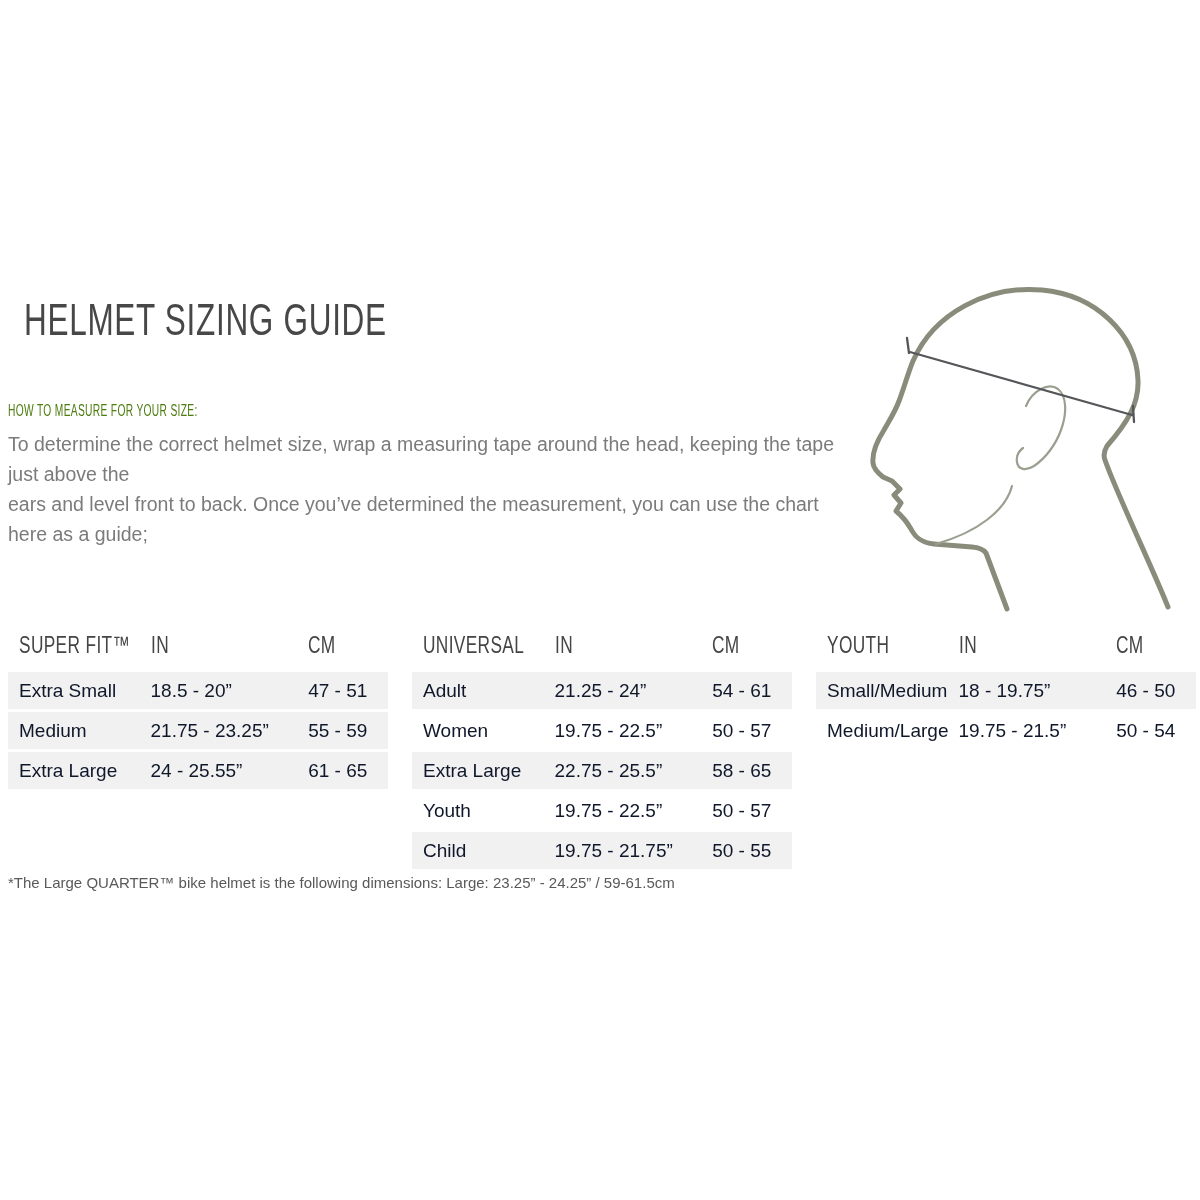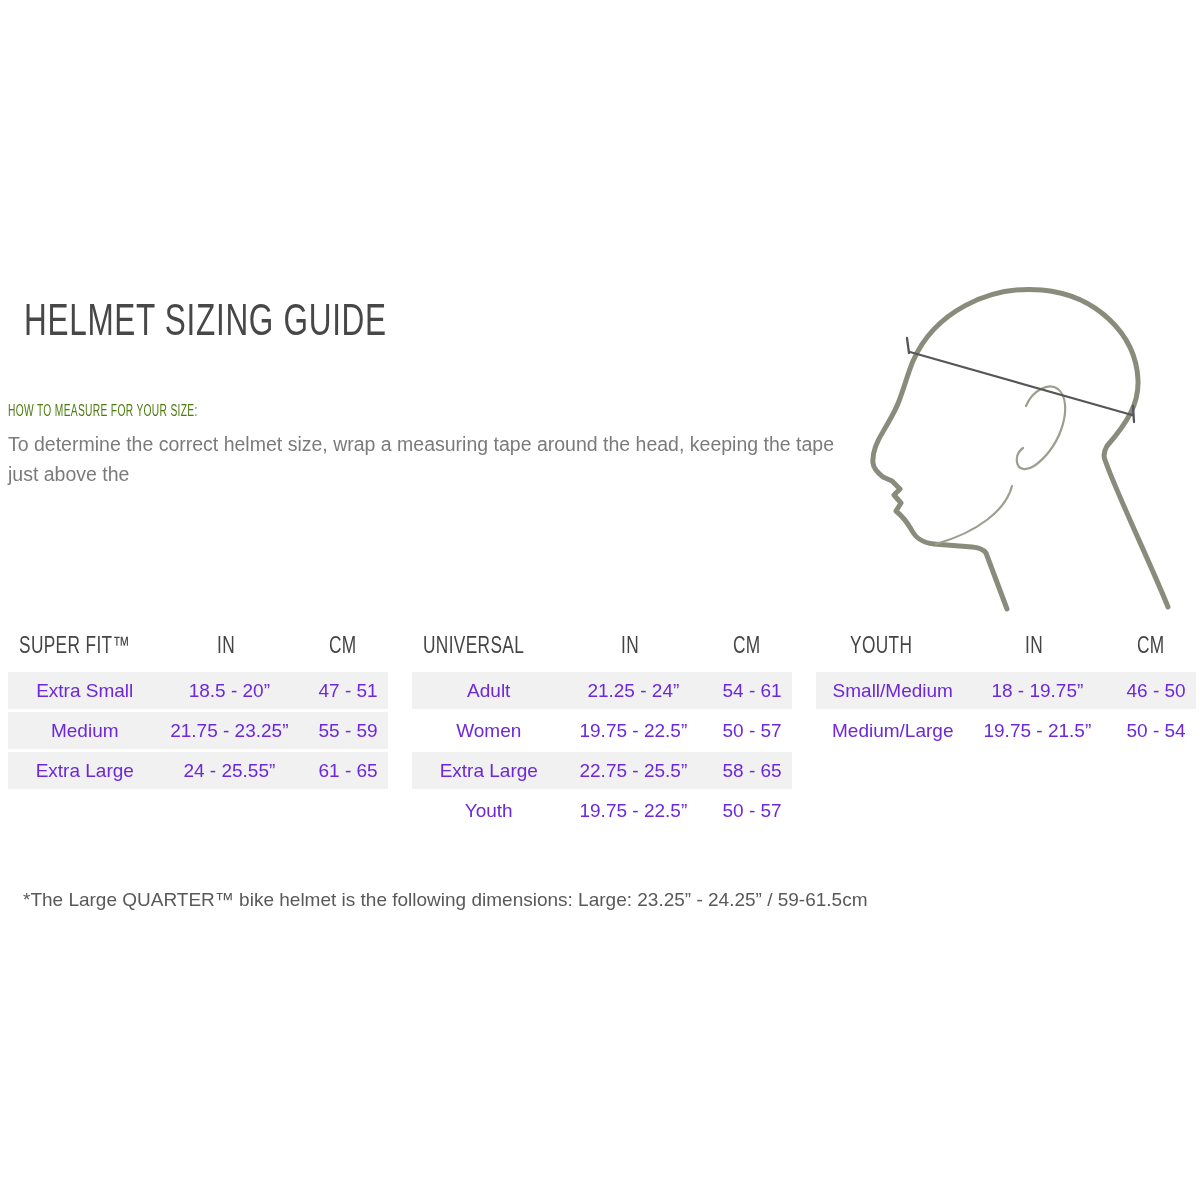--- a/index.html
+++ b/index.html
@@ -80,21 +80,21 @@
   .sizing-tables {
     position: absolute;
     left: 8px;
     top: 631px;
     width: 1188px;
     display: grid;
     grid-template-columns: repeat(3, 1fr);
     gap: 24px;
     align-items: start;
   }
-  .size-table { width: 100%; text-align: center; }
+  .size-table { width: 100%; }
   .thead, .tr {
     display: grid;
     grid-template-columns: 37.5% 41.5% 21%;
   }
   .thead {
     height: 40px;
     align-items: start;
     padding-top: 1px;
   }
   .th {
@@ -105,46 +105,47 @@
   }
   .th .cond { transform: scaleX(0.72); }
   .tr {
     height: 37px;
     margin-bottom: 3px;
     align-items: center;
   }
   .tr.shaded { background: #f1f1f1; }
   .td {
     font-size: 19px;
-    color: #6d28d9;
+    color: #0f172a;
   }
   .td.label, .th.name { padding-left: 11px; }
 
   
   .footnote {
     position: absolute;
     left: 8px;
     top: 874px;
-    margin: 15px;
-    font-size: 19px;
+    margin: 0;
+    font-size: 15px;
     color: #595959;
   }
 </style>
 </head>
 <body>
 
 <h1 class="page-title">
   <span class="cond">HELMET SIZING GUIDE</span>
 </h1>
 
 <h2 class="howto-heading">
   <span class="cond">HOW TO MEASURE FOR YOUR SIZE:</span>
 </h2>
 <p class="howto-body">
   <span class="line">To determine the correct helmet size, wrap a measuring tape around the head, keeping the tape just above the</span>
+  <span class="line">ears and level front to back. Once you’ve determined the measurement, you can use the chart here as a guide;</span>
 </p>
 
 <div class="illustration">
   <svg viewBox="0 0 332 332" xmlns="http://www.w3.org/2000/svg">
 
     <path stroke-width="5" d="M308,325
              C293,287 256,210 245,178
              C243,173 244,169 247,164
              C267,141 279,122 278,98
              C276,52 236,13 182,8
@@ -217,20 +218,25 @@
     <div class="tr shaded">
       <span class="td label">Extra Large</span>
       <span class="td">22.75 - 25.5”</span>
       <span class="td">58 - 65</span>
     </div>
     <div class="tr">
       <span class="td label">Youth</span>
       <span class="td">19.75 - 22.5”</span>
       <span class="td">50 - 57</span>
     </div>
+    <div class="tr shaded">
+      <span class="td label">Child</span>
+      <span class="td">19.75 - 21.75”</span>
+      <span class="td">50 - 55</span>
+    </div>
   </section>
 
   <section class="size-table">
     <div class="thead">
       <span class="th name"><span class="cond">YOUTH</span></span>
       <span class="th"><span class="cond">IN</span></span>
       <span class="th"><span class="cond">CM</span></span>
     </div>
     <div class="tr shaded">
       <span class="td label">Small/Medium</span>

